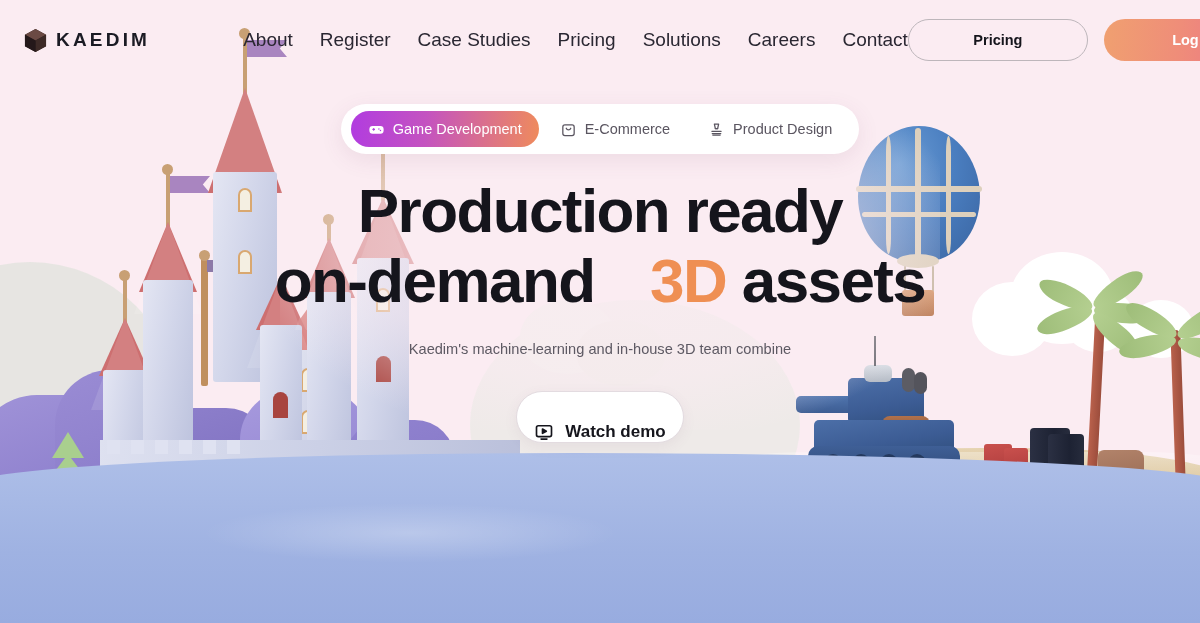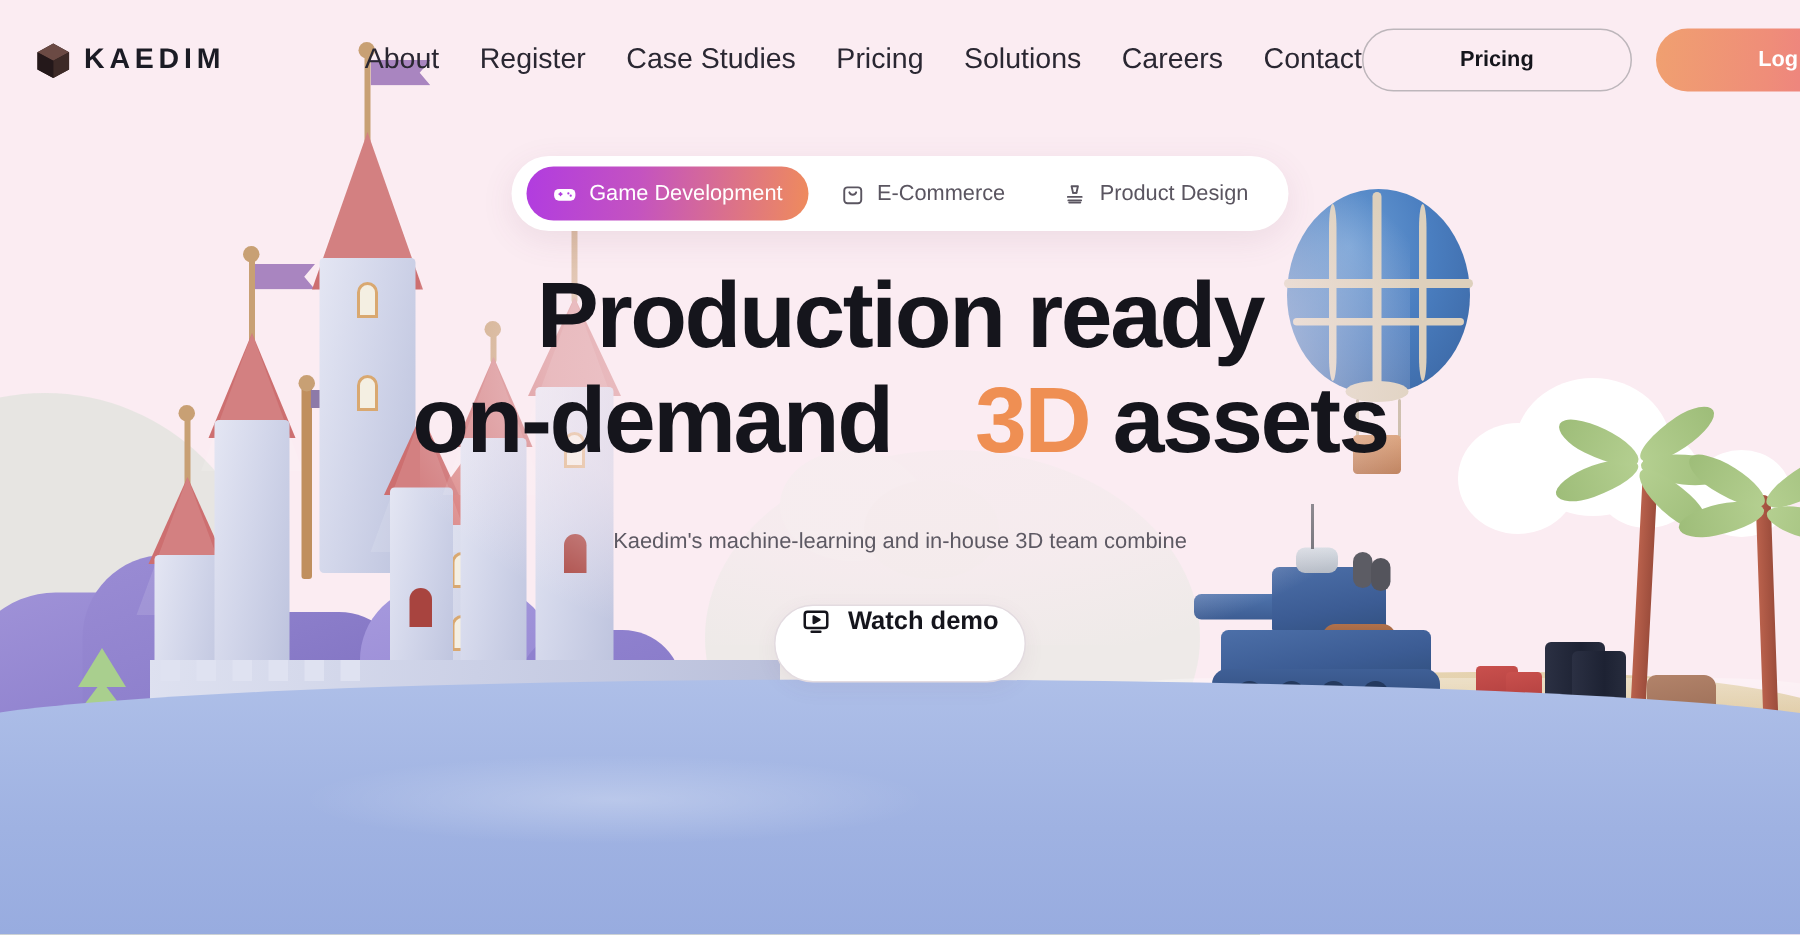--- a/index.html
+++ b/index.html
@@ -492,21 +492,21 @@
     font-size: 62px;
     line-height: 1.0;
     font-weight: 700;
     letter-spacing: -1.6px;
     color: #15151c;
   }
   .headline .l2 { display: block; margin-top: 8px; }
   .accent { color: #ef8f53; margin-left: 40px; }
 
   .subhead {
-    margin-top: 38px;
+    margin-top: 26px;
     text-align: center;
     font-size: 14.6px;
     line-height: 1.55;
     color: #5d5963;
   }
 
   .cta-row {
     margin-top: 30px;
     display: flex;
     align-items: center;
@@ -518,21 +518,21 @@
     border-radius: 26px;
     background: linear-gradient(95deg, #f0a070 0%, #ef8d79 45%, #ea6a8e 100%);
     font-family: inherit;
     font-size: 17px;
     font-weight: 700;
     color: #fff;
     cursor: pointer;
   }
   .btn-demo {
     display: flex;
-    align-items: flex-start;
+    align-items: flex-end;
     justify-content: center;
     gap: 11px;
     width: 168px; height: 52px;
     border: 1px solid #e3dbe0;
     border-radius: 26px;
     background: #fff;
     font-family: inherit;
     font-size: 17px;
     font-weight: 700;
     color: #15151c;

